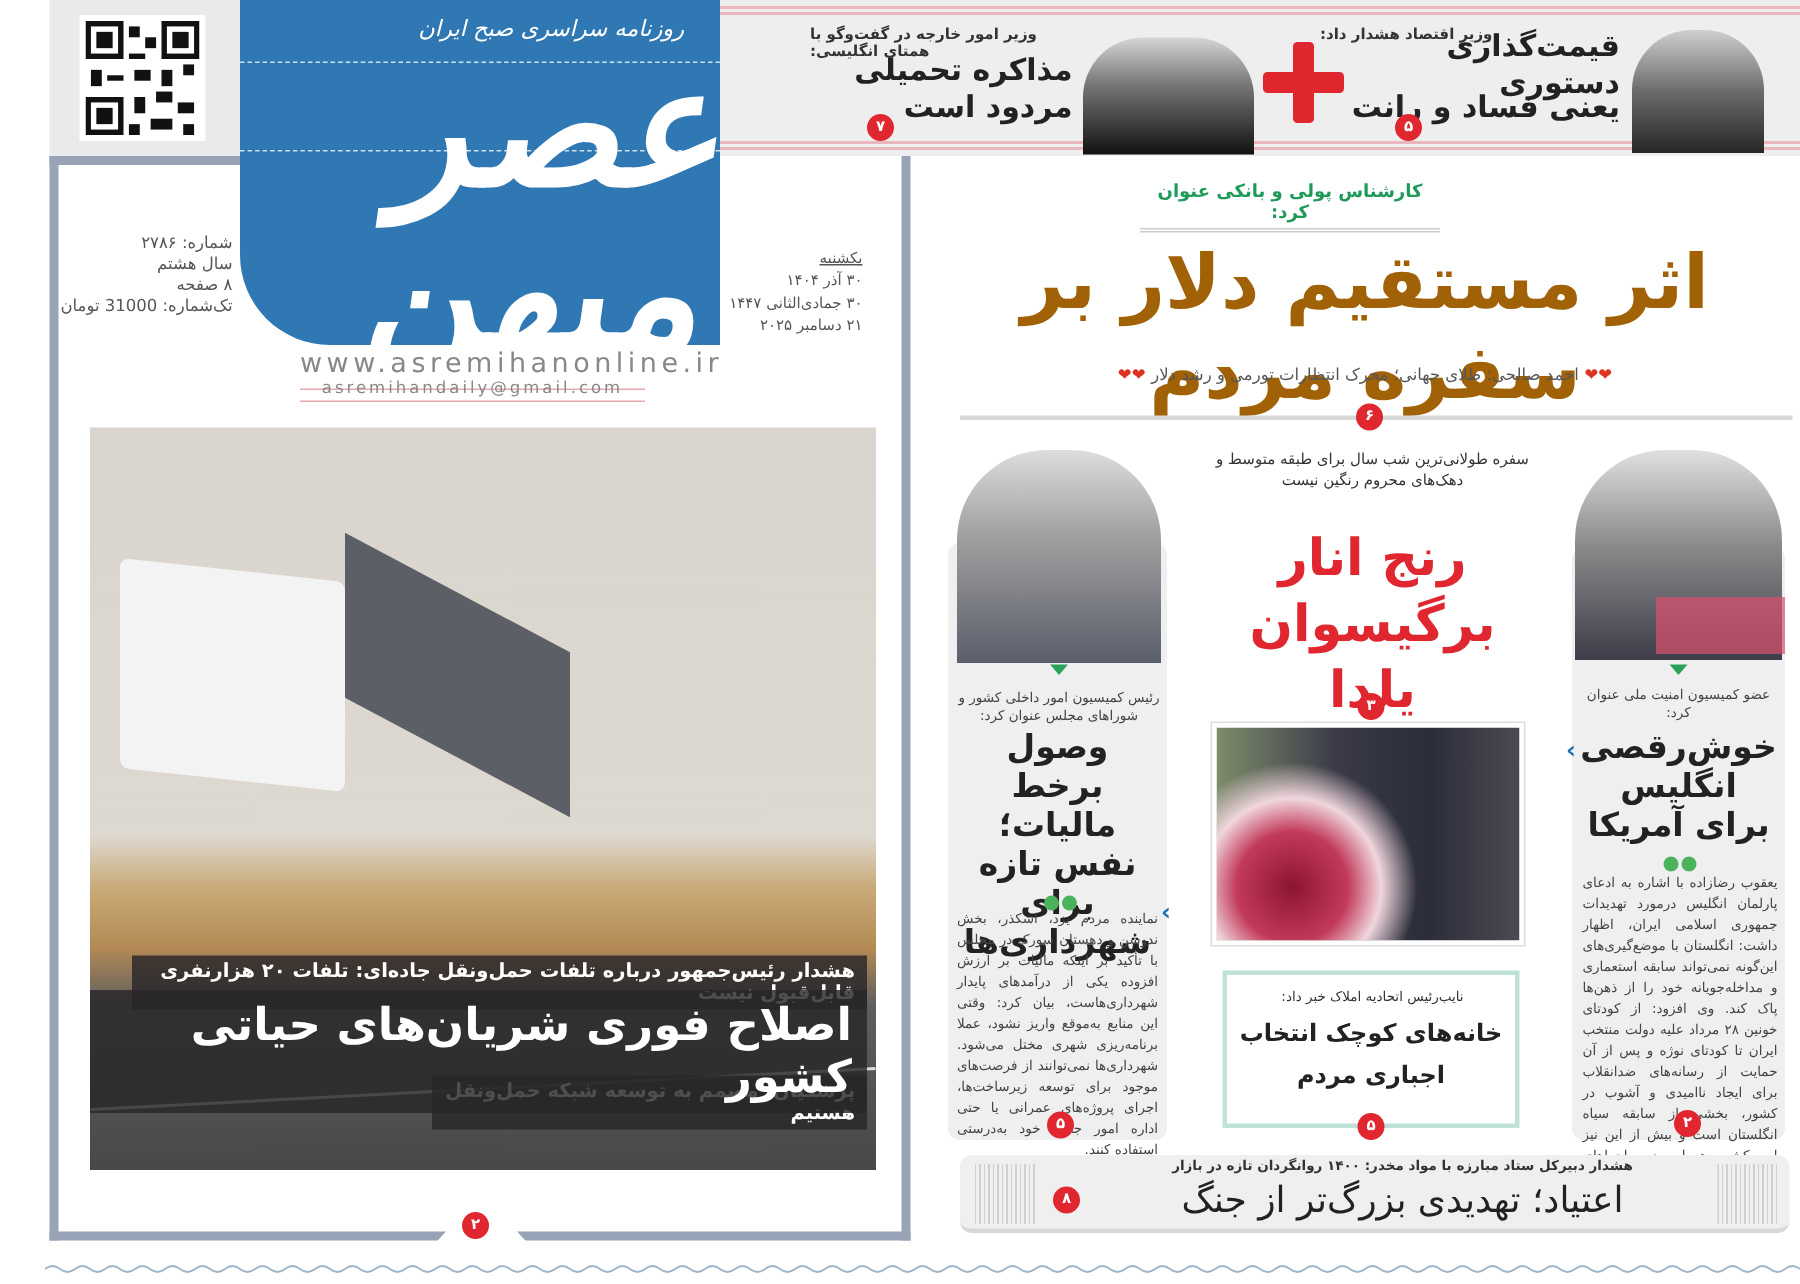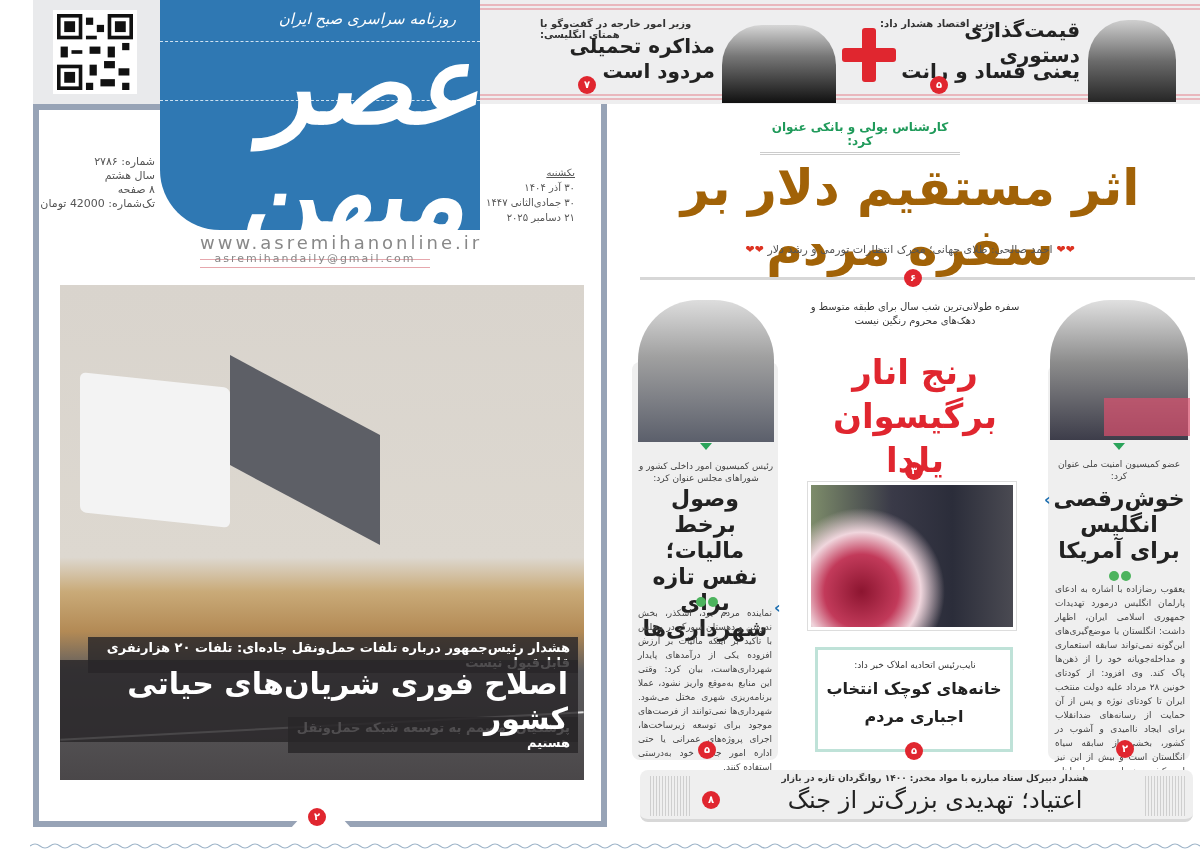--- a/index.html
+++ b/index.html
@@ -133,21 +133,21 @@
   <div id="logo-slogan">روزنامه سراسری صبح ایران</div>
   <div id="logo-name">عصر میهن</div>
 </div>
 <div id="site" class="abs">www.asremihanonline.ir</div>
 <div id="email" class="abs">asremihandaily@gmail.com</div>
 
 <div id="issue-info" class="abs">
   <div>شماره: ۲۷۸۶</div>
   <div>سال هشتم</div>
   <div>۸ صفحه</div>
-  <div>تک‌شماره: 42000 تومان</div>
+  <div>تک‌شماره: 31000 تومان</div>
 </div>
 <div id="date-info" class="abs">
   <div style="text-decoration:underline">یکشنبه</div>
   <div>۳۰ آذر ۱۴۰۴</div>
   <div>۳۰ جمادی‌الثانی ۱۴۴۷</div>
   <div>۲۱ دسامبر ۲۰۲۵</div>
 </div>
 
 <div id="photo" class="abs">
   <div class="abs" style="left:20px;top:95px;width:150px;height:140px;background:#f3f3f3;transform:skewY(6deg);border-radius:6px"></div>

